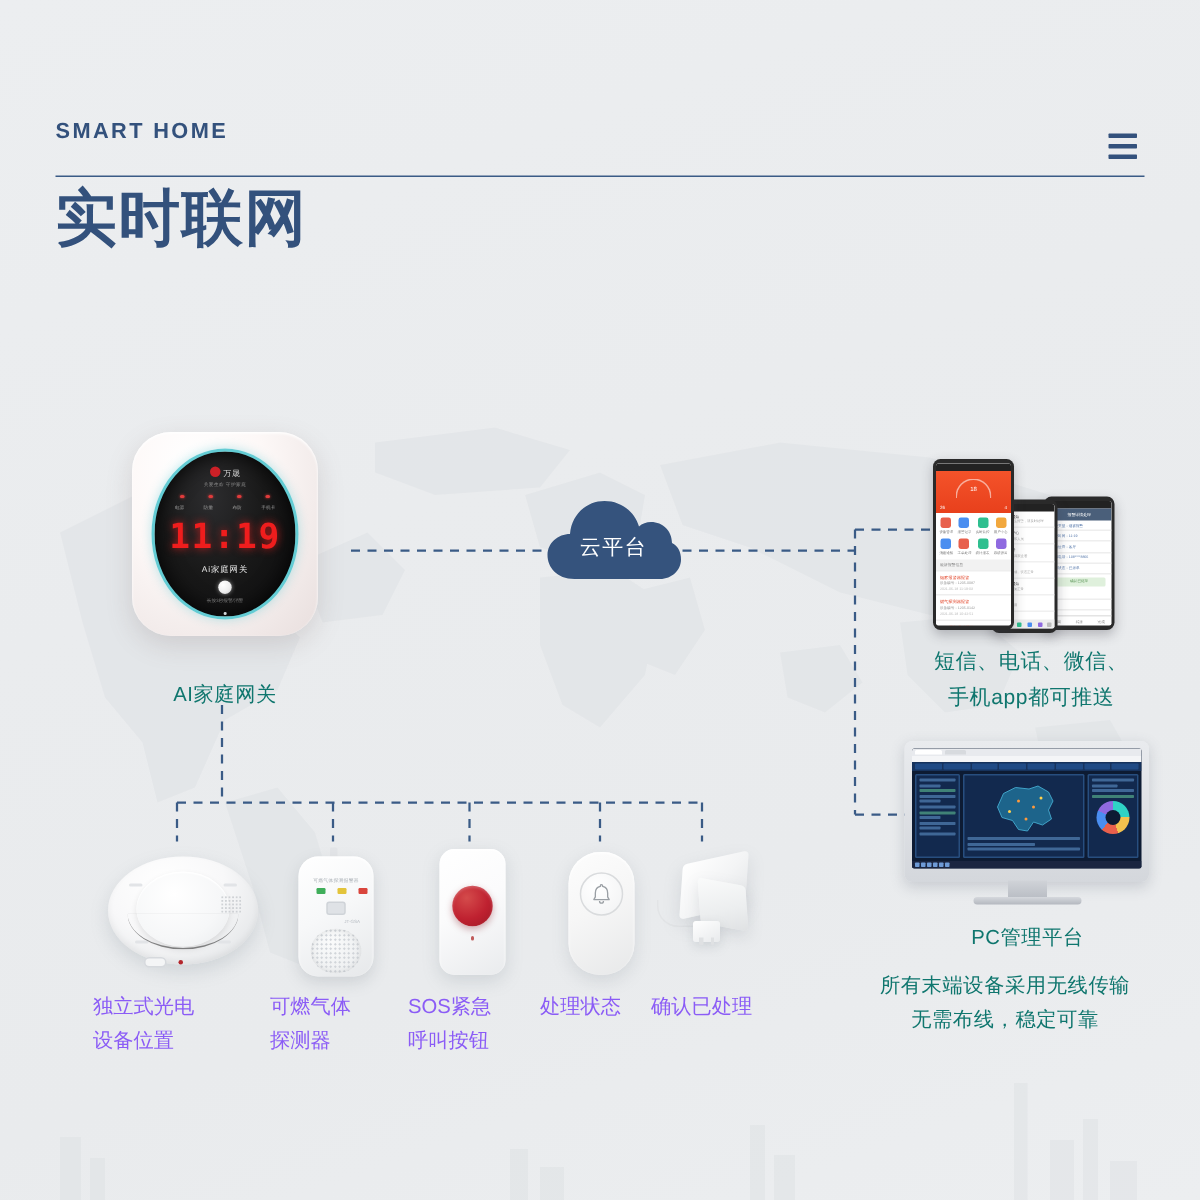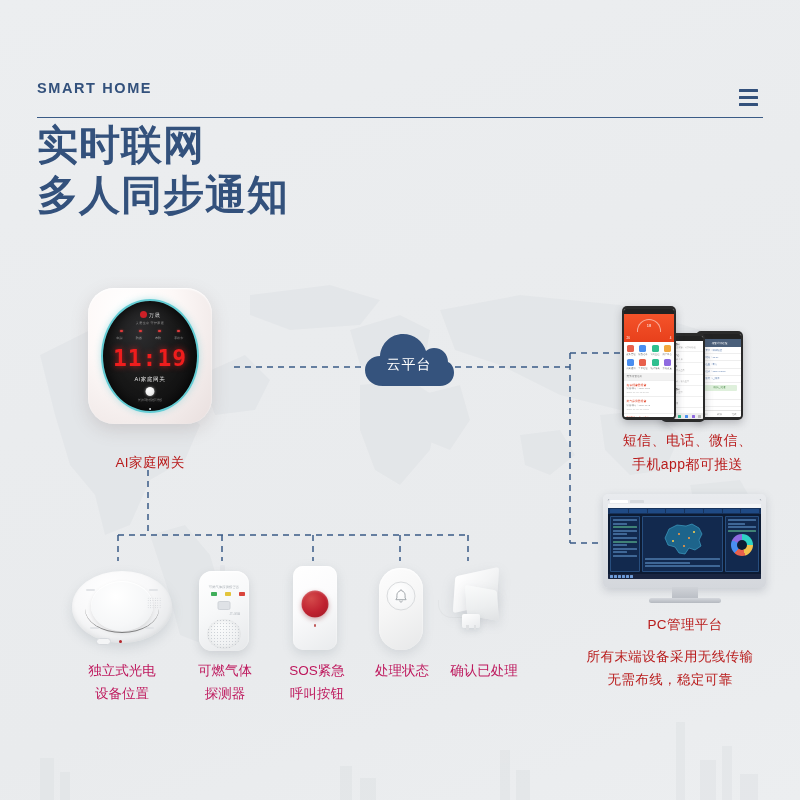--- a/index.html
+++ b/index.html
@@ -106,21 +106,21 @@
   }
   #gw-hint{
     position:absolute; left:0; right:0; top:97px; text-align:center;
     font-size:3.1px; color:#7d7d7d;
   }
   #gw-dot{
     position:absolute; left:50%; top:107px; transform:translateX(-50%);
     width:1.8px; height:1.8px; border-radius:50%; background:#cfd6d8;
   }
   .caption{
-    position:absolute; text-align:center; color:#b91c1c;
+    position:absolute; text-align:center; color:#0f766e;
     font-size:13.5px; line-height:21px; letter-spacing:.4px;
   }
   #gw-caption{ left:90px; top:452px; width:120px; }
 
   
   #cloud{ position:absolute; left:363px; top:331px; width:92px; height:60px; }
   #cloud-text{
     position:absolute; inset:0; display:flex; align-items:center; justify-content:center;
     color:#fff; font-size:14px; letter-spacing:1px; padding-top:8px; font-weight:500;
   }
@@ -321,21 +321,21 @@
     background:linear-gradient(150deg,#ffffff,#e8eaec);
     border-radius:2px; box-shadow:0 3px 7px rgba(120,130,140,.22);
   }
   #leak .probe .pin{ position:absolute; bottom:-2px; width:2.5px; height:5px; background:#dfe1e3; border-radius:0 0 1px 1px; }
   #leak .wire{
     position:absolute; left:-2px; top:30px; width:28px; height:18px;
     border-left:1.6px solid #e2e4e6; border-bottom:1.6px solid #e2e4e6;
     border-radius:0 0 0 14px;
   }
 
-  .dev-caption{ position:absolute; text-align:center; color:#be185d; font-size:13.5px; line-height:23px; }
+  .dev-caption{ position:absolute; color:#8b5cf6; font-size:13.5px; line-height:23px; }
   #cap-smoke{ left:62px; top:659px; width:120px; }
   #cap-gas{ left:180px; top:659px; width:90px; }
   #cap-sos{ left:272px; top:659px; width:90px; }
   #cap-bell{ left:360px; top:659px; width:84px; }
   #cap-leak{ left:434px; top:659px; width:100px; }
 </style>
 </head>
 <body>
 
 <div id="bg-gradient"></div>
@@ -380,21 +380,20 @@
   <div id="brand">SMART HOME</div>
   <div id="menu-btn">
     <i></i>
     <i></i>
     <i></i>
   </div>
 </div>
 
 <div id="headline">
   <span class="l1">实时联网</span>
-  <span class="l2">多人同步通知</span>
 </div>
 
 <svg id="wires">
   <g stroke="#3a5b86" stroke-width="1.5" fill="none" stroke-dasharray="6,5">
 
     <line x1="234" y1="367" x2="366" y2="367"></line>
 
     <line x1="455" y1="367" x2="570" y2="367"></line>
 
     <line x1="570" y1="353" x2="570" y2="543"></line>

